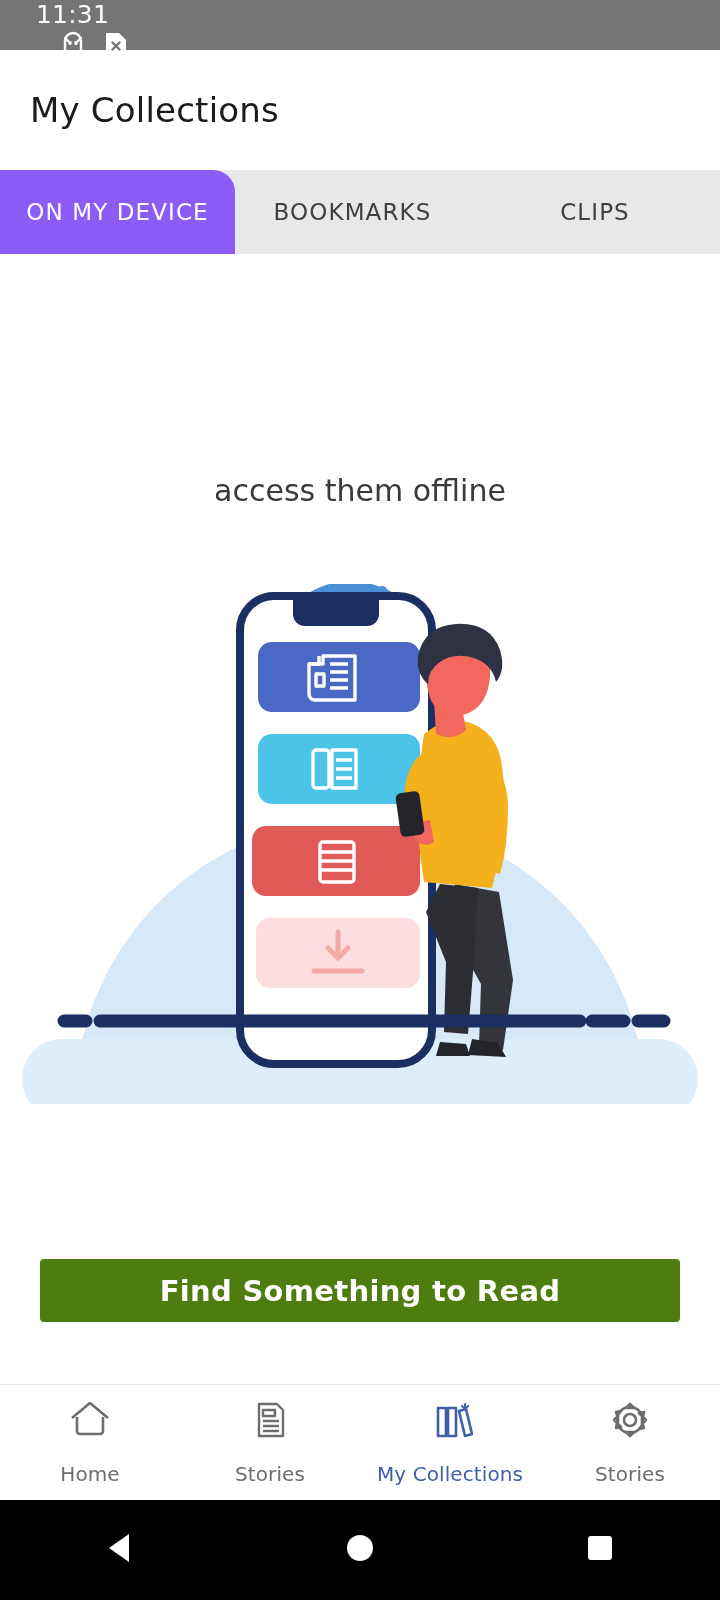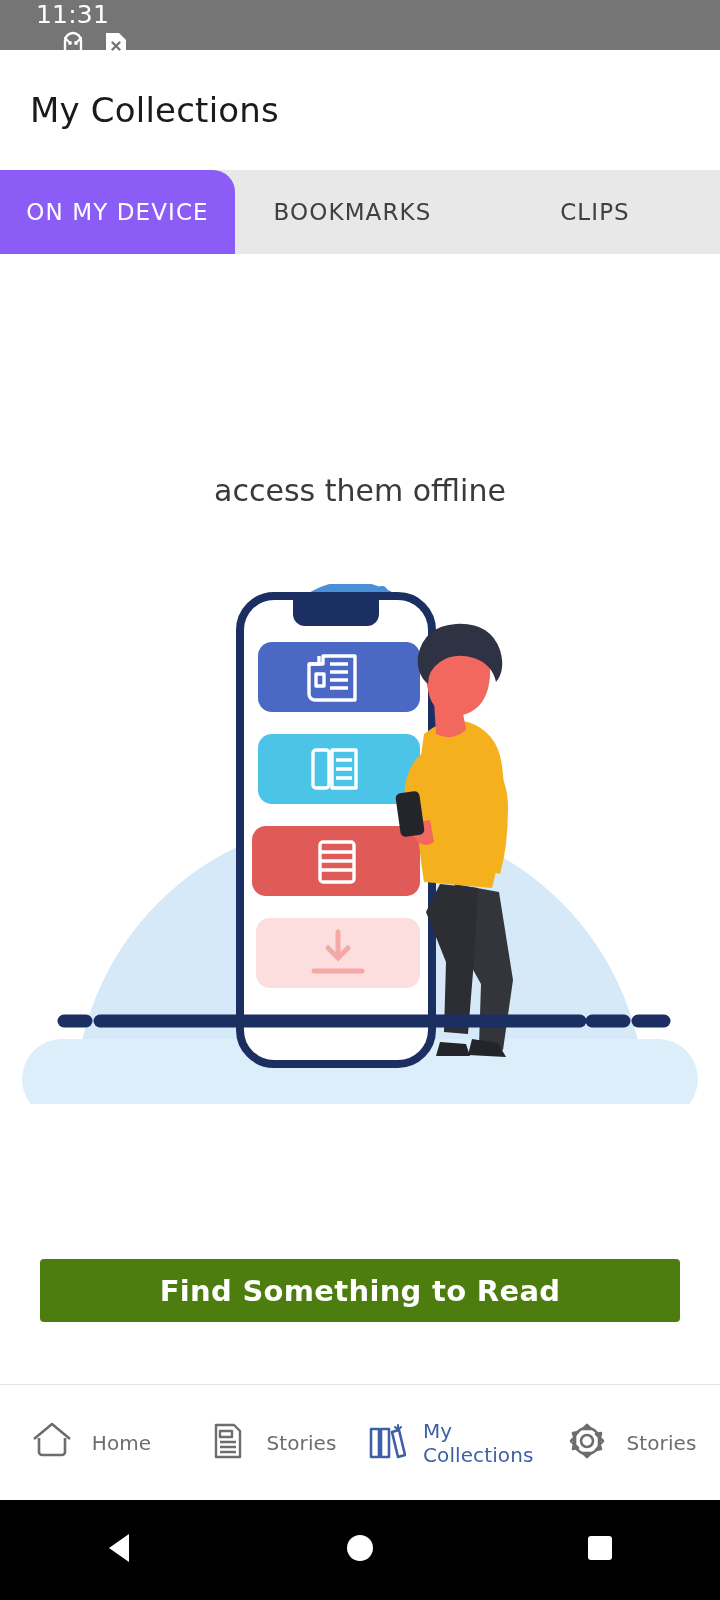--- a/index.html
+++ b/index.html
@@ -83,21 +83,21 @@
     font-family:"DejaVu Sans", sans-serif;cursor:pointer;
   }
 
   
   .bottomnav{
     position:absolute;left:0;top:1384px;width:720px;height:116px;
     background:#fff;border-top:1px solid #e4e4e4;
     display:flex;align-items:center;
   }
   .nav-item{
-    flex:1;height:116px;display:flex;flex-direction:row;
+    flex:1;height:116px;display:flex;flex-direction:column;
     align-items:center;justify-content:center;gap:17px;cursor:pointer;
   }
   .nav-label{font-size:20px;color:#6d6d6d;letter-spacing:.1px;}
   .nav-item.active .nav-label{color:#3f5fa9;}
 
   
   .androidnav{
     position:absolute;left:0;top:1500px;width:720px;height:100px;
     background:#000;display:flex;align-items:center;
   }

